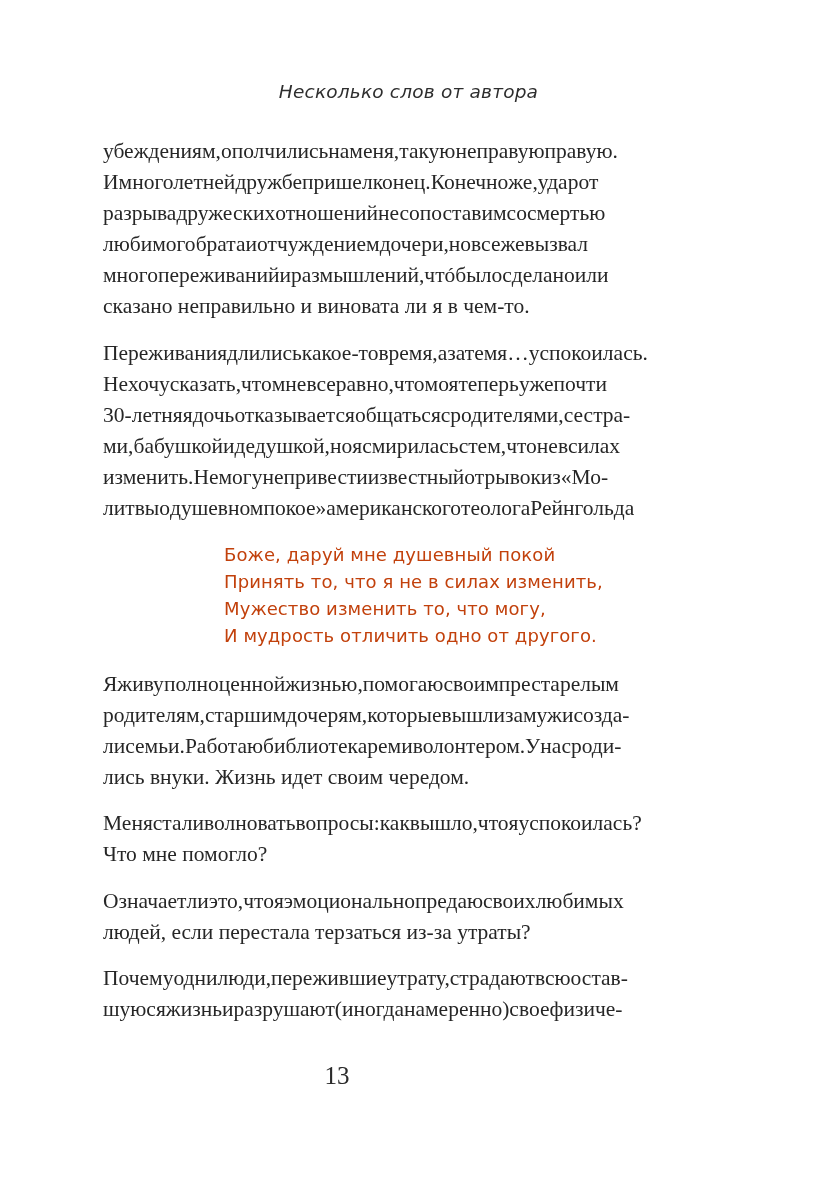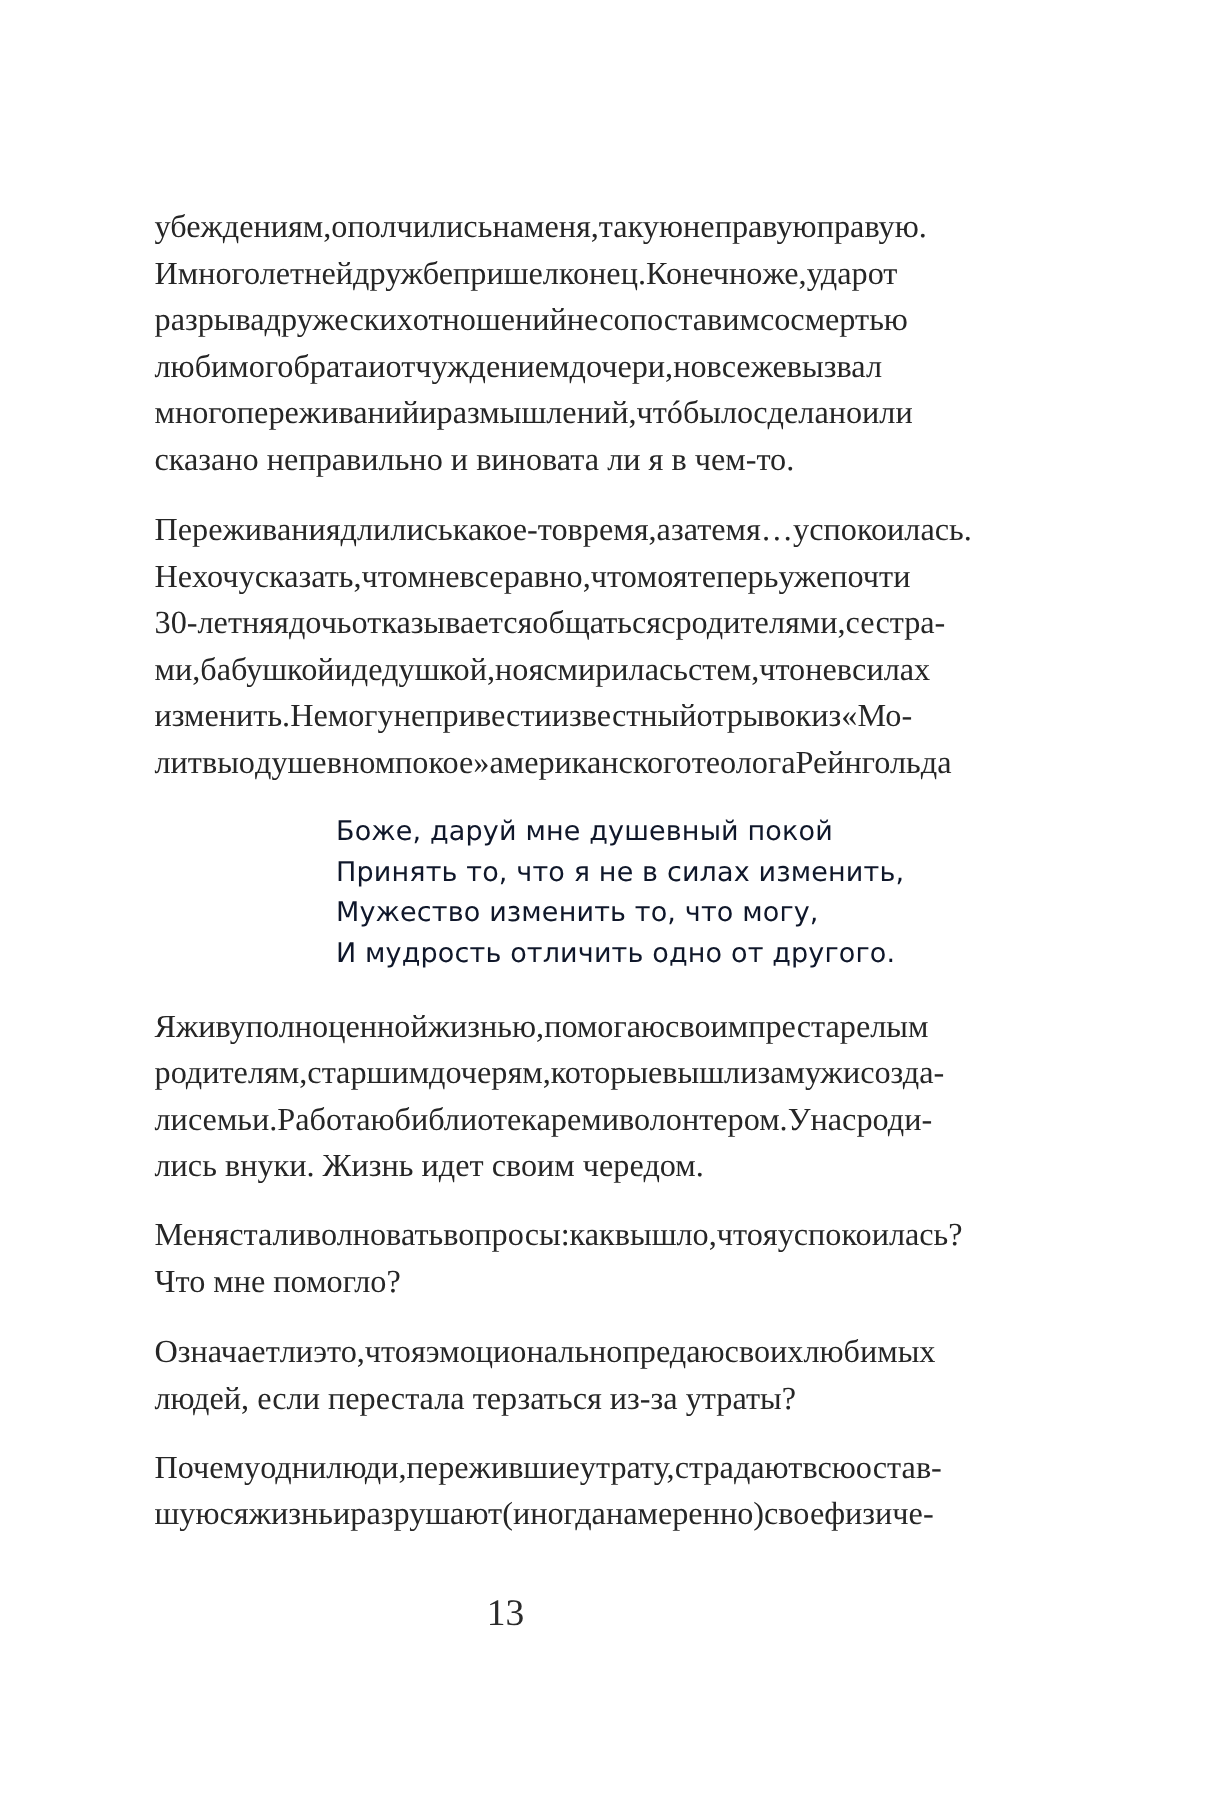--- a/index.html
+++ b/index.html
@@ -64,21 +64,21 @@
   .para .ln.just > span {
     white-space: pre;
   }
 
   
   .quote-block {
     margin: 17px 0 20px 0;
     padding-left: 121px;
     font-family: "DejaVu Sans", sans-serif;
     font-size: 18px;
-    color: #0f172a;
+    color: #c2410c;
   }
 
   .quote-block .qln {
     display: block;
     height: 27px;
     line-height: 27px;
     white-space: nowrap;
     letter-spacing: 0.1px;
   }
 
@@ -92,20 +92,21 @@
     font-family: "Liberation Serif", "DejaVu Serif", serif;
     font-size: 25px;
     color: #2b2b2b;
   }
 </style>
 </head>
 <body>
 
 <div class="page">
 
+  <div class="running-head">Несколько слов от автора</div>
 
   <div class="text-column">
 
     <div class="para">
       <span class="ln just">
           <span>убеждениям,</span>
           <span>ополчились</span>
           <span>на</span>
           <span>меня,</span>
           <span>такую</span>

